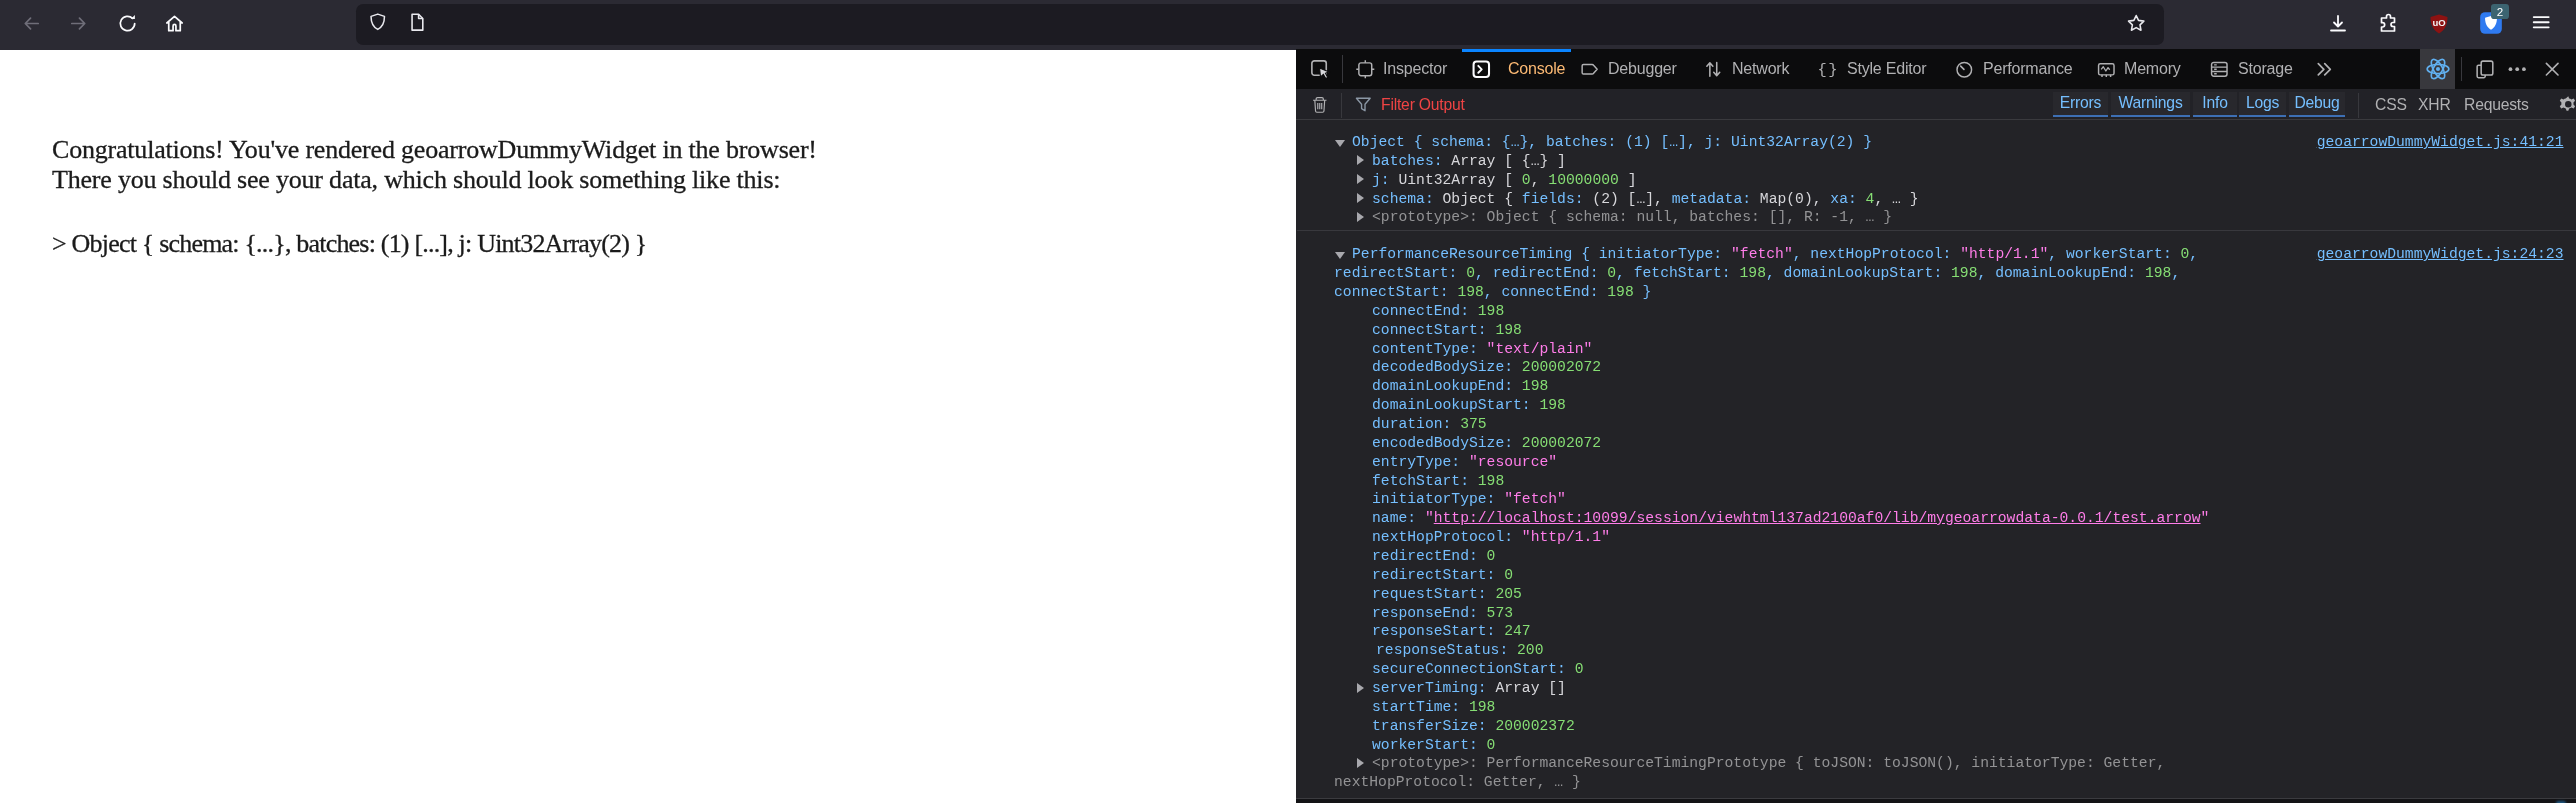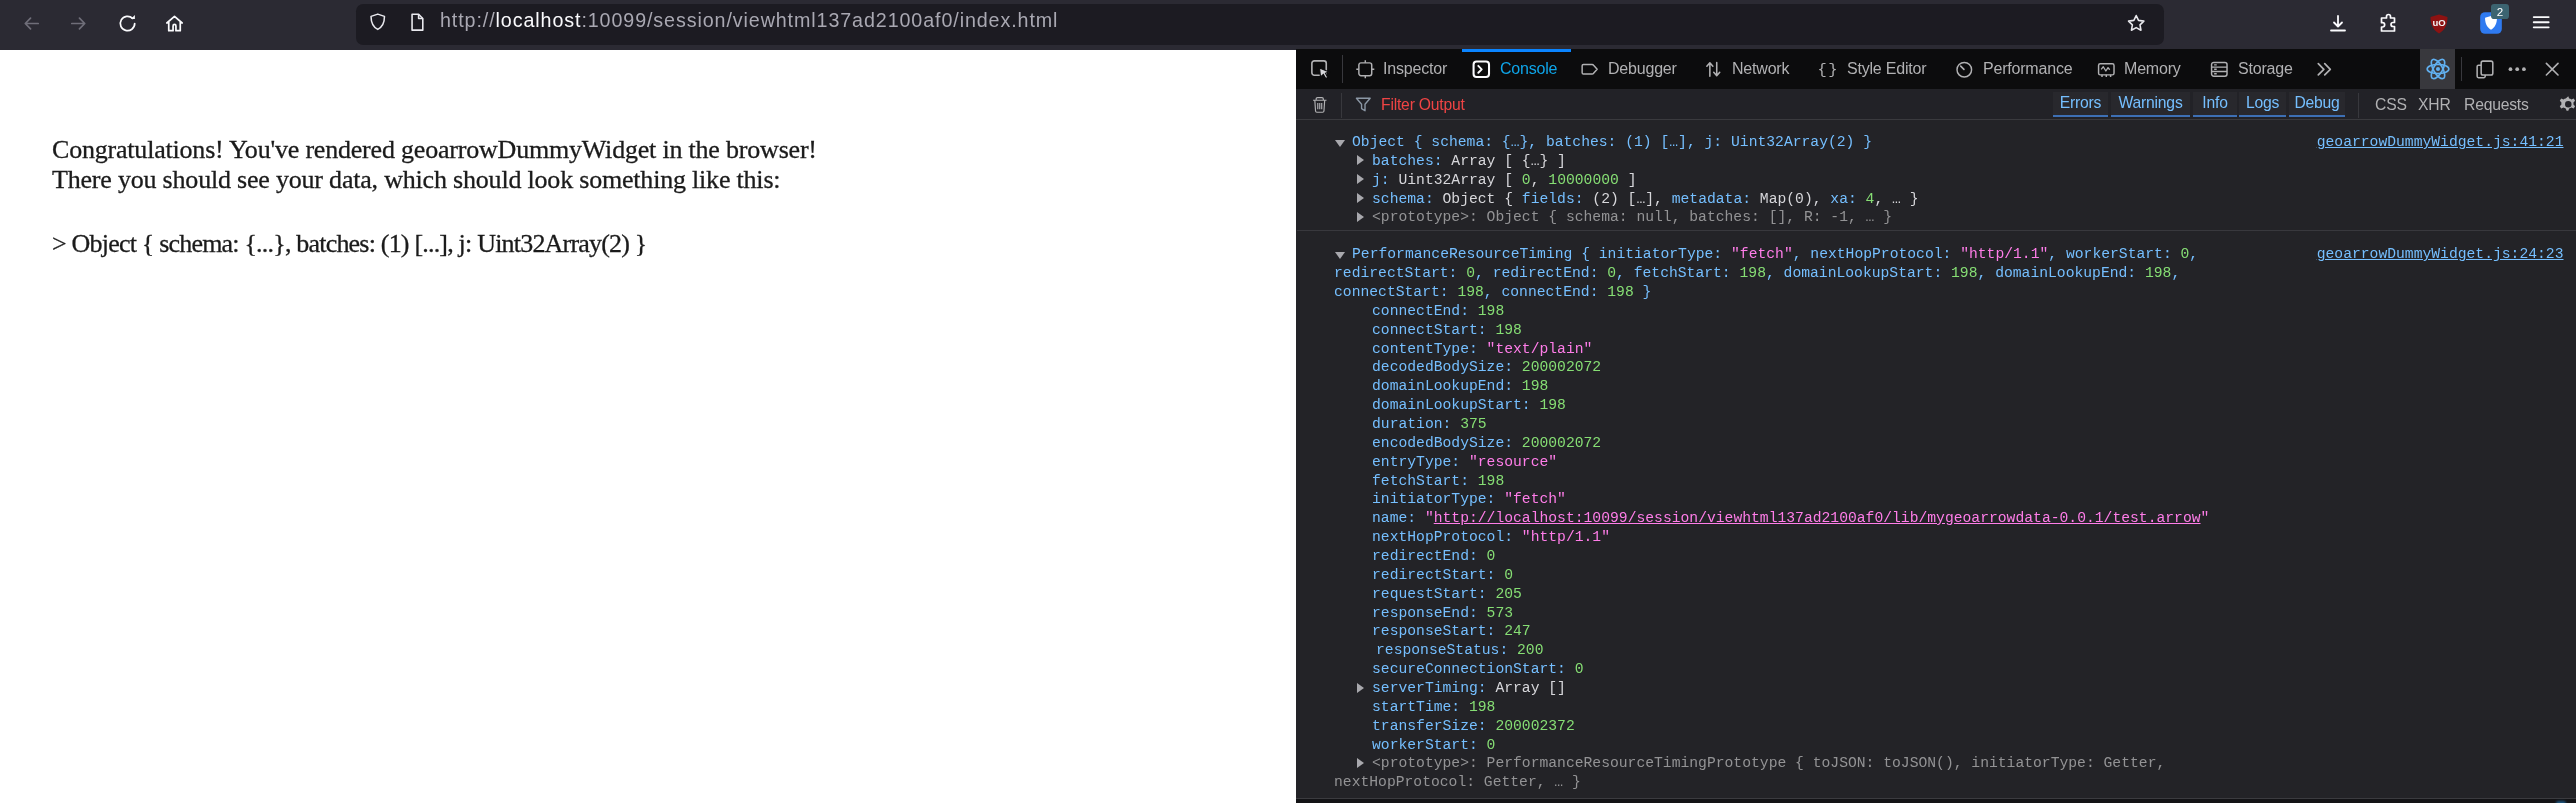--- a/index.html
+++ b/index.html
@@ -42,21 +42,20 @@
     </svg>
 
   <div id="urlbar">
     <svg style="position:absolute;left:10.7px;top:7.2px" width="21.5" height="21.5" viewBox="0 0 24 24" fill="none">
         <path d="M12 3.5 L19.5 6 C19.5 12.5 17.5 17.5 12 20.5 C6.5 17.5 4.5 12.5 4.5 6 Z" stroke="#e9e9ee" stroke-width="1.7" stroke-linejoin="round"></path>
       </svg>
     <svg style="position:absolute;left:50px;top:7.2px" width="22.4" height="22.4" viewBox="0 0 24 24" fill="none">
         <path d="M6.5 3.5 H13.5 L18 8 V20.5 H6.5 Z" stroke="#e9e9ee" stroke-width="1.7" stroke-linejoin="round"></path>
         <path d="M13.5 3.5 V8 H18" stroke="#e9e9ee" stroke-width="1.7" stroke-linejoin="round"></path>
       </svg>
-    <div id="urltext"><span style="color:#a9a8b2">http://</span><span style="color:#fbfbfe">localhost</span><span style="color:#a9a8b2">:10099/session/viewhtml137ad2100af0/index.html</span></div>
     <svg style="position:absolute;left:1769px;top:8px" width="22.4" height="22.4" viewBox="0 0 24 24" fill="none">
         <path d="M12 3.8 L14.5 9 L20.2 9.8 L16.1 13.8 L17.1 19.5 L12 16.8 L6.9 19.5 L7.9 13.8 L3.8 9.8 L9.5 9 Z" stroke="#e9e9ee" stroke-width="1.7" stroke-linejoin="round"></path>
       </svg>
   </div>
 
   <svg style="position:absolute;left:2326px;top:11.6px" width="24" height="24" viewBox="0 0 24 24" fill="none">
       <path d="M12 4 V14 M8 10.5 L12 14.5 L16 10.5 M5 18.5 H19" stroke="#fbfbfe" stroke-width="1.8" stroke-linecap="round" stroke-linejoin="round"></path>
     </svg>
   <svg style="position:absolute;left:2377px;top:11.6px" width="24" height="24" viewBox="0 0 24 24" fill="none">
       <path d="M9.5 4.5 a2 2 0 0 1 4 0 v1.5 h4 v4.5 h-1.5 a2 2 0 0 0 0 4 h1.5 v4.5 h-13 v-4 h1 a2 2 0 0 0 0 -4.3 h-1 v-4.7 h5 z" stroke="#fbfbfe" stroke-width="1.7" stroke-linejoin="round"></path>
@@ -97,21 +96,21 @@
         <rect x="4.5" y="4.5" width="15" height="15" rx="2.5" stroke="#b1b1b3" stroke-width="1.7"></rect>
         <path d="M12 1.5 V4.5 M12 19.5 V22.5 M1.5 12 H4.5 M19.5 12 H22.5" stroke="#b1b1b3" stroke-width="1.7"></path>
       </svg>
   <div class="tabtext" style="left:87px">Inspector</div>
 
   <div style="position:absolute;left:166px;top:0;width:109px;height:3.1px;background:#0a84ff"></div>
   <svg style="position:absolute;left:175px;top:9.8px" width="20.6" height="20.6" viewBox="0 0 24 24" fill="none">
         <rect x="3" y="3" width="18" height="18" rx="3.5" stroke="#fbfbfe" stroke-width="2.4"></rect>
         <path d="M8.5 8 L12.5 12 L8.5 16" stroke="#fbfbfe" stroke-width="2.2" stroke-linecap="round" stroke-linejoin="round"></path>
       </svg>
-  <div class="tabtext" style="left:204px;color:#0ea5e9">Console</div>
+  <div class="tabtext" style="left:212px;color:#fdba74">Console</div>
 
   <svg style="position:absolute;left:284px;top:9.8px" width="20.6" height="20.6" viewBox="0 0 24 24" fill="none">
         <path d="M4 6.5 h10.2 a2 2 0 0 1 1.6 0.8 L20 12 l-4.2 4.7 a2 2 0 0 1 -1.6 0.8 H4 a1.5 1.5 0 0 1 -1.5 -1.5 V8 a1.5 1.5 0 0 1 1.5 -1.5 z" stroke="#b1b1b3" stroke-width="1.7" stroke-linejoin="round"></path>
       </svg>
   <div class="tabtext" style="left:312px">Debugger</div>
 
   <svg style="position:absolute;left:407px;top:9.8px" width="20.6" height="20.6" viewBox="0 0 24 24" fill="none">
         <path d="M8 20 V5 M4.5 8.5 L8 4.5 L11.5 8.5 M16 4 V19 M12.5 15.5 L16 19.5 L19.5 15.5" stroke="#b1b1b3" stroke-width="1.8" stroke-linecap="round" stroke-linejoin="round"></path>
       </svg>
   <div class="tabtext" style="left:436px">Network</div>

